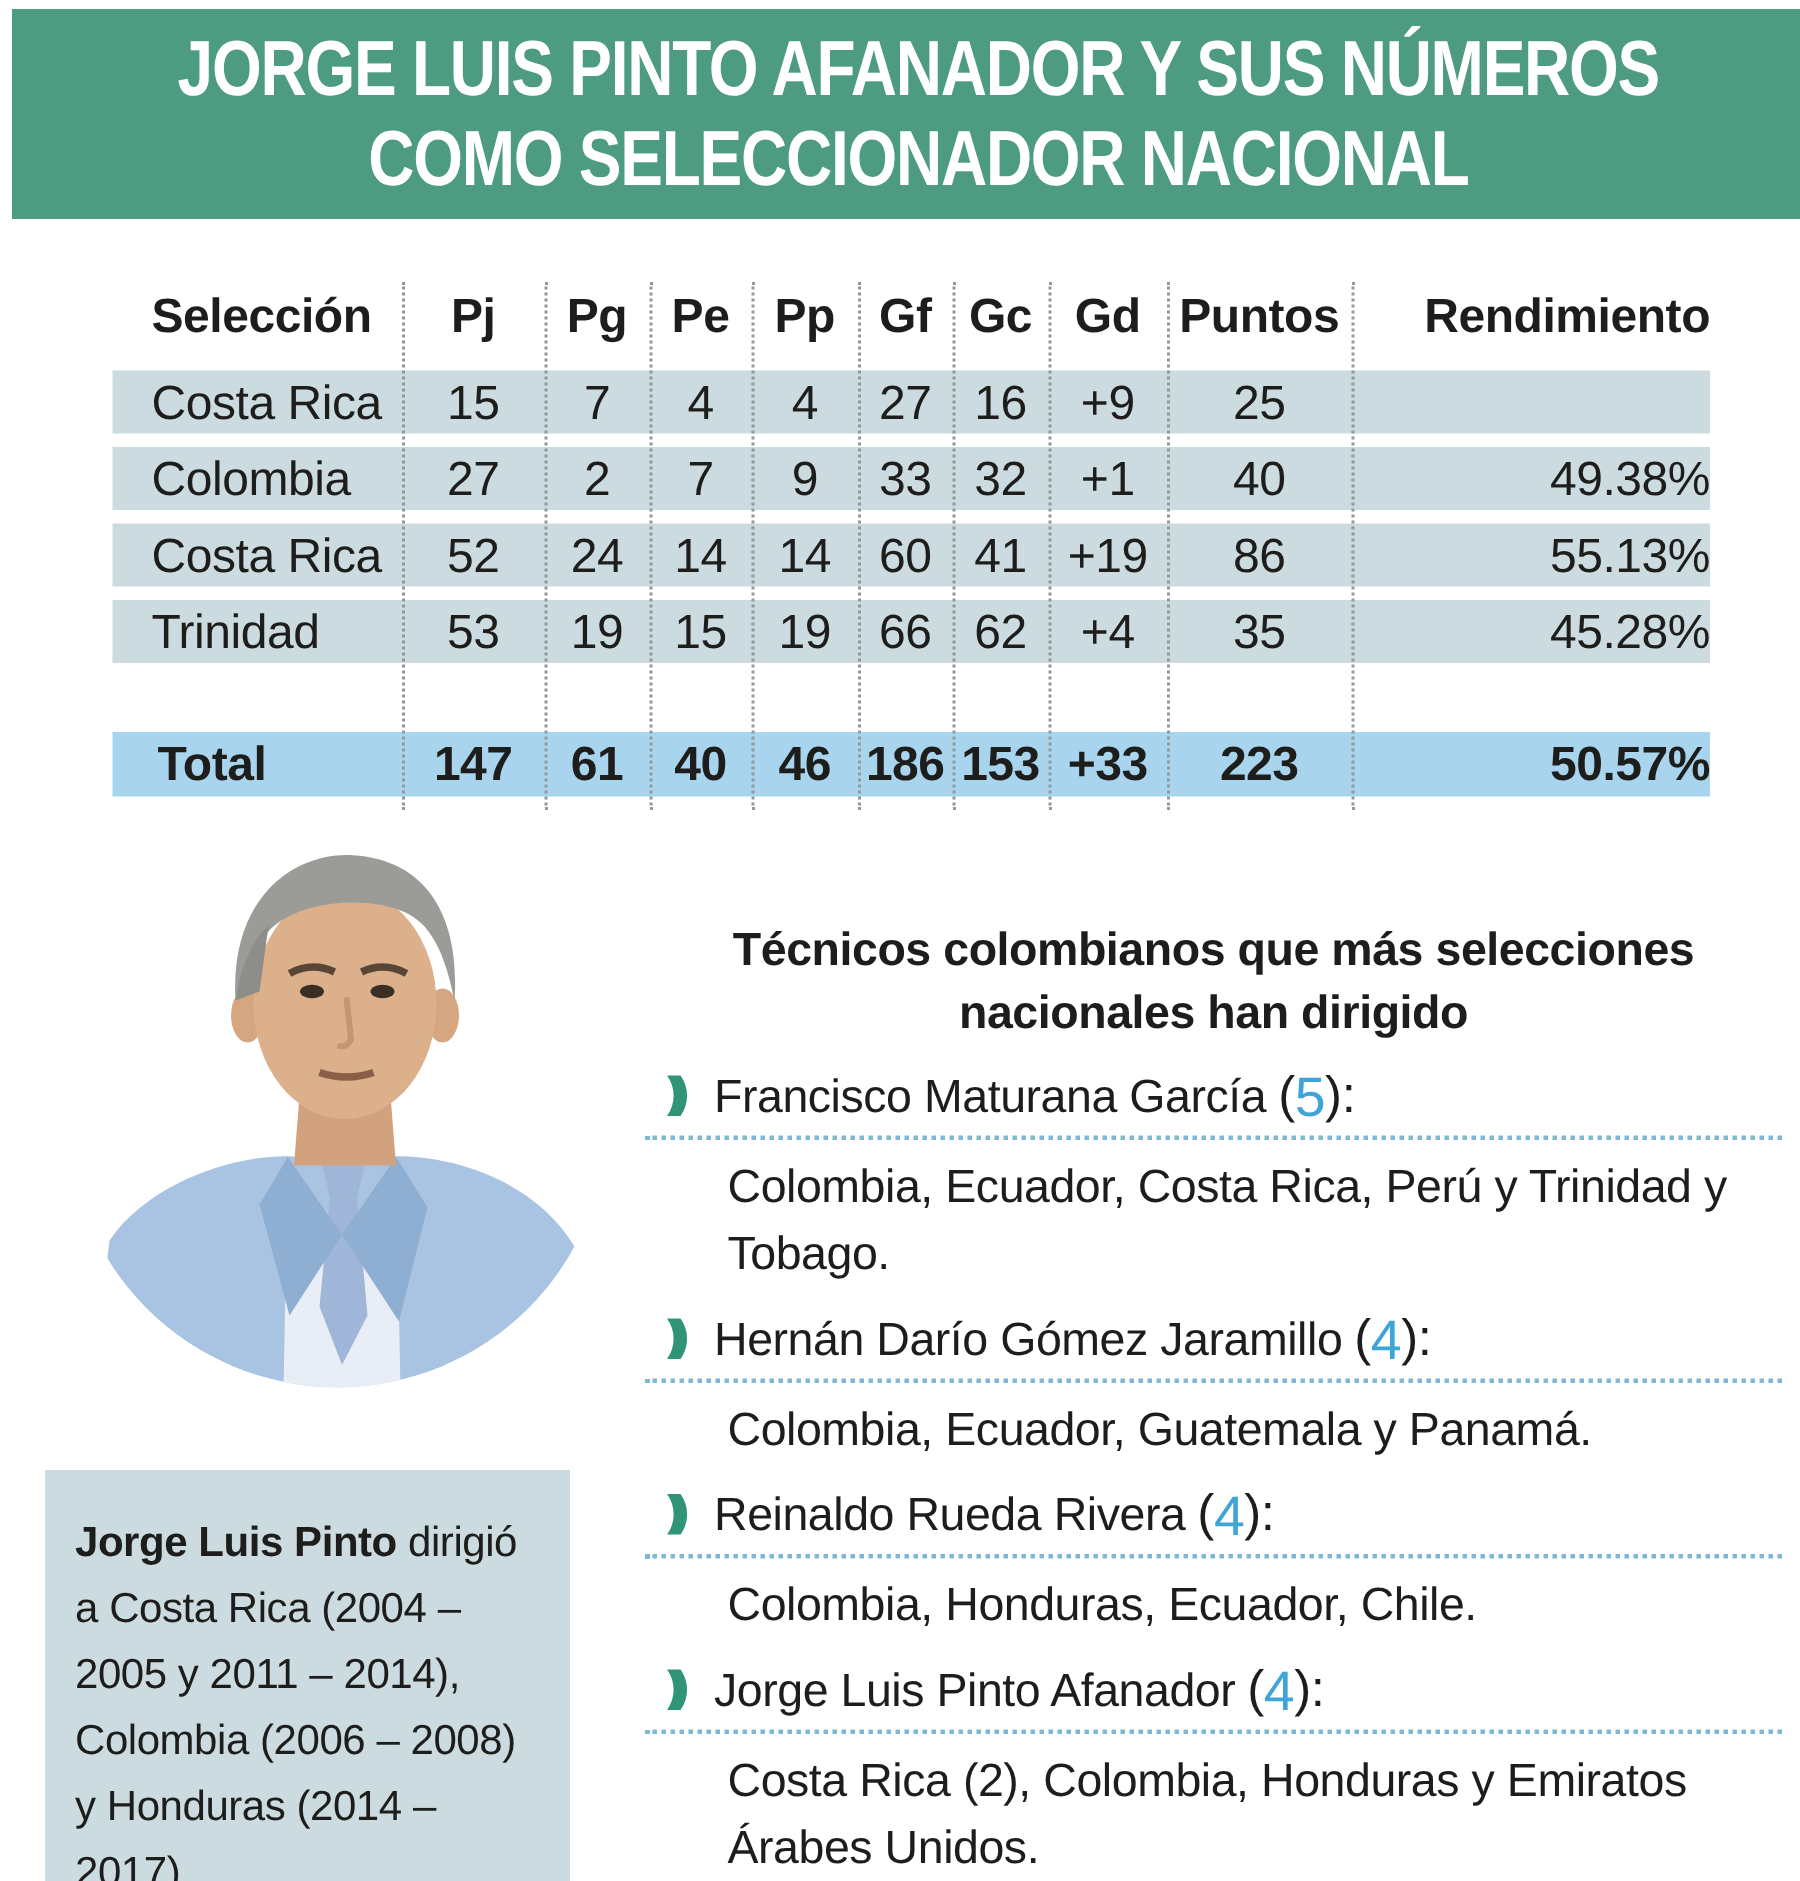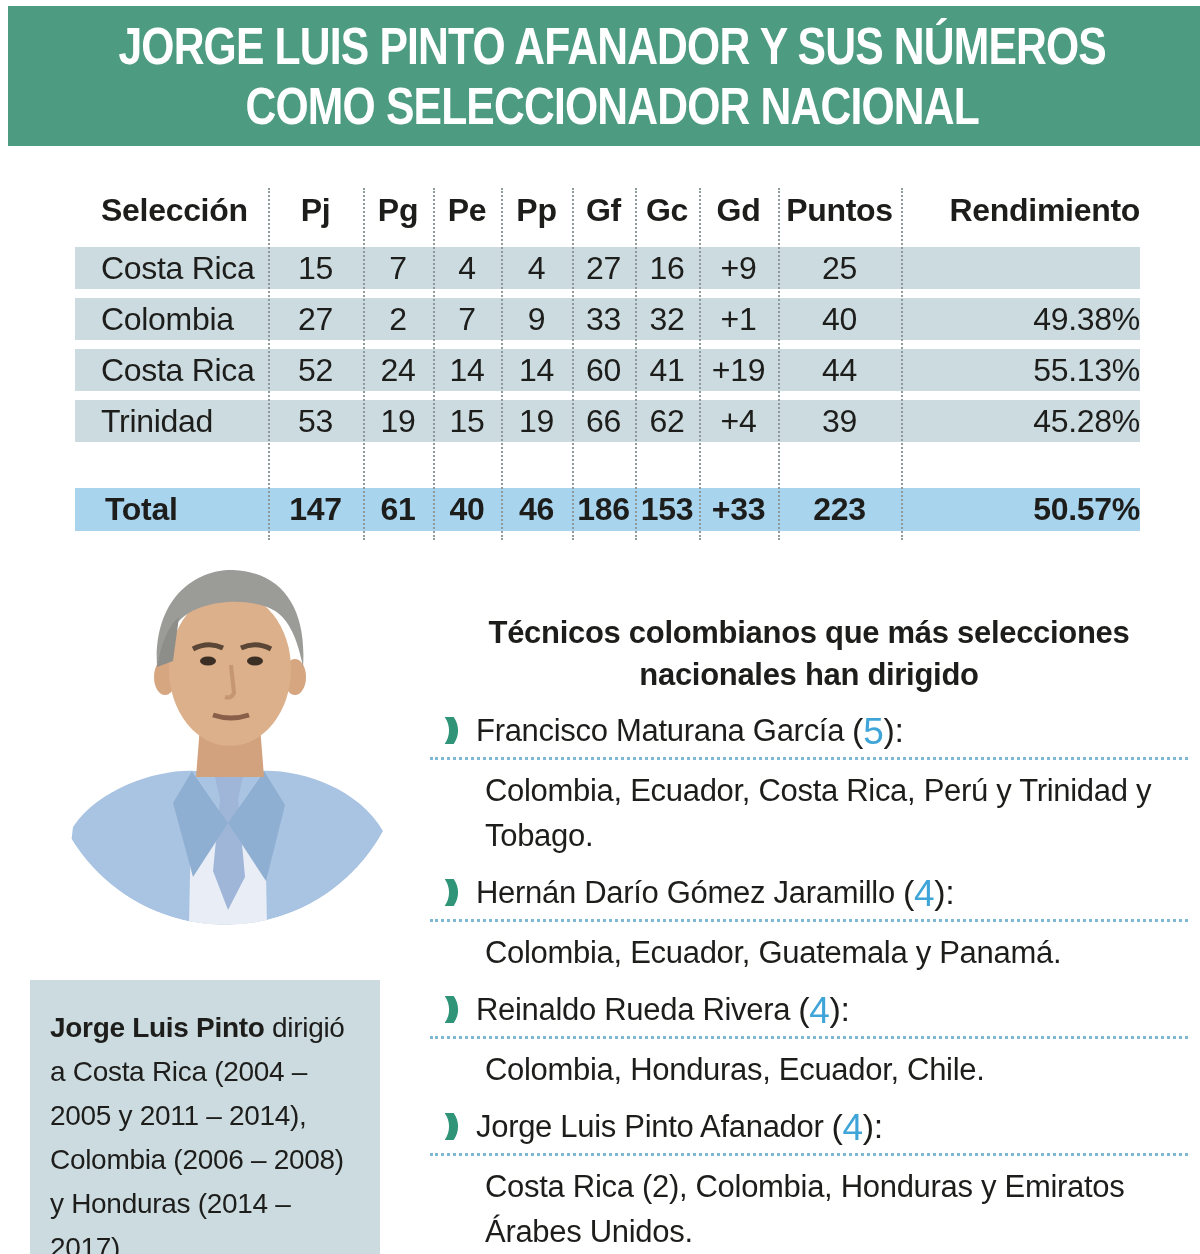--- a/index.html
+++ b/index.html
@@ -104,34 +104,34 @@
 
     <div class="grid t-row">
       <div class="c0">Costa Rica</div>
       <div class="cn">52</div>
       <div class="cn">24</div>
       <div class="cn">14</div>
       <div class="cn">14</div>
       <div class="cn">60</div>
       <div class="cn">41</div>
       <div class="cn">+19</div>
-      <div class="cn">44</div>
+      <div class="cn">86</div>
       <div class="c9">55.13%</div>
     </div>
 
     <div class="grid t-row">
       <div class="c0">Trinidad</div>
       <div class="cn">53</div>
       <div class="cn">19</div>
       <div class="cn">15</div>
       <div class="cn">19</div>
       <div class="cn">66</div>
       <div class="cn">62</div>
       <div class="cn">+4</div>
-      <div class="cn">39</div>
+      <div class="cn">35</div>
       <div class="c9">45.28%</div>
     </div>
 
     <div class="grid t-total">
       <div class="c0" style="padding-left:30px">Total</div>
       <div class="cn">147</div>
       <div class="cn">61</div>
       <div class="cn">40</div>
       <div class="cn">46</div>
       <div class="cn">186</div>

